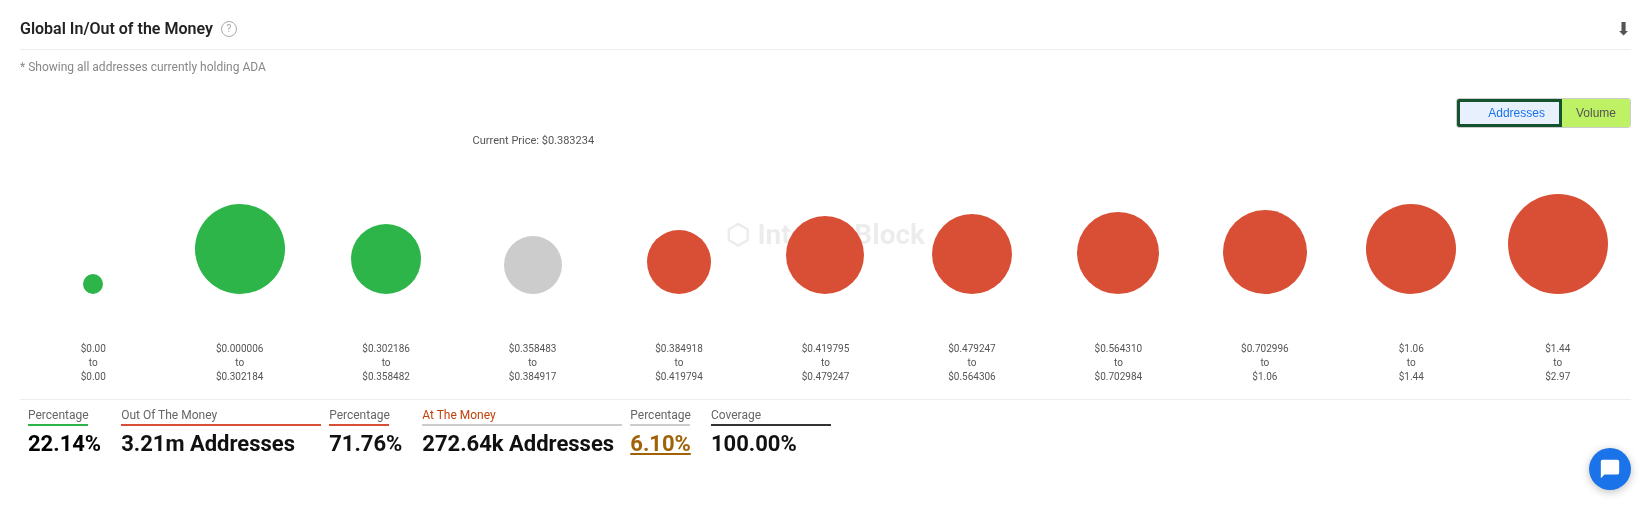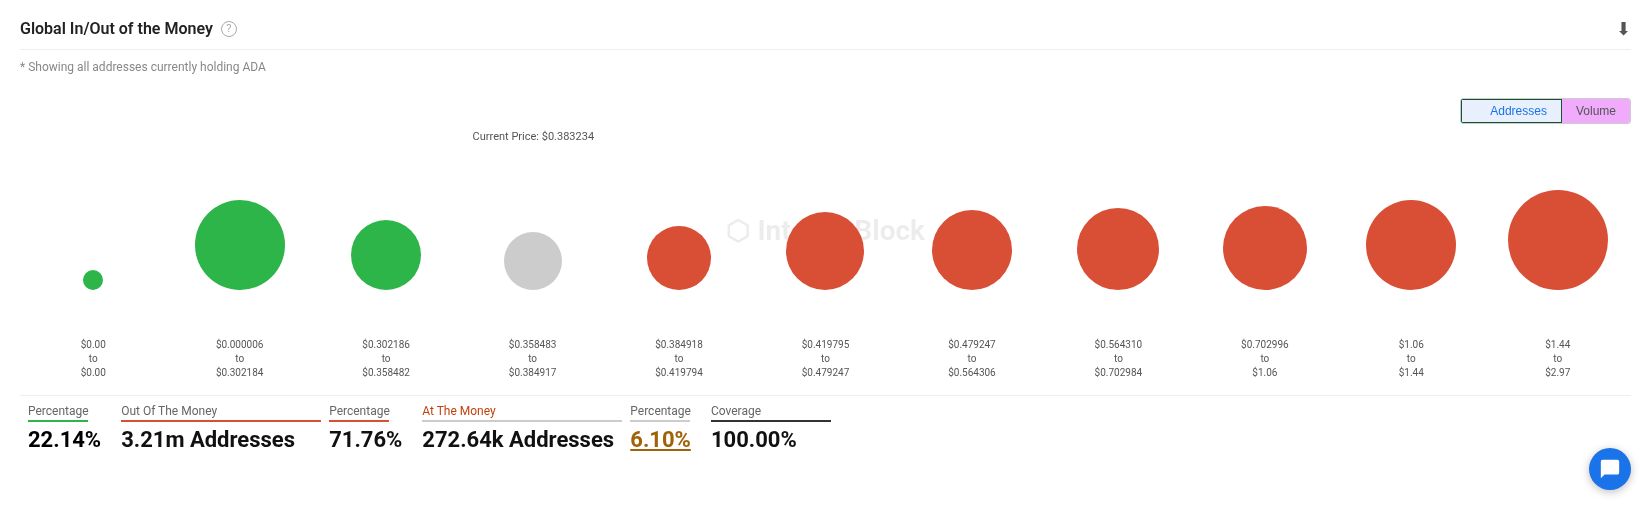--- a/index.html
+++ b/index.html
@@ -81,28 +81,28 @@
     .toggle-group {
       display: flex;
       border: 1px solid #ccc;
       border-radius: 3px;
       overflow: hidden;
     }
     .toggle-btn {
       padding: 4px 14px;
       font-size: 12px;
       cursor: pointer;
-      background: #f0abfc;
+      background: #bef264;
       border: none;
       color: #555;
     }
     .toggle-btn.active {
       background: #e8f0fe;
       color: #1a73e8;
-      border: 1px solid #14532d;
+      border: 3px solid #14532d;
       padding-left: 28px;
     }
     .chart-area {
       position: relative;
       height: 200px;
       margin-bottom: 8px;
     }
     .current-price-label {
       position: absolute;
       top: 0;

